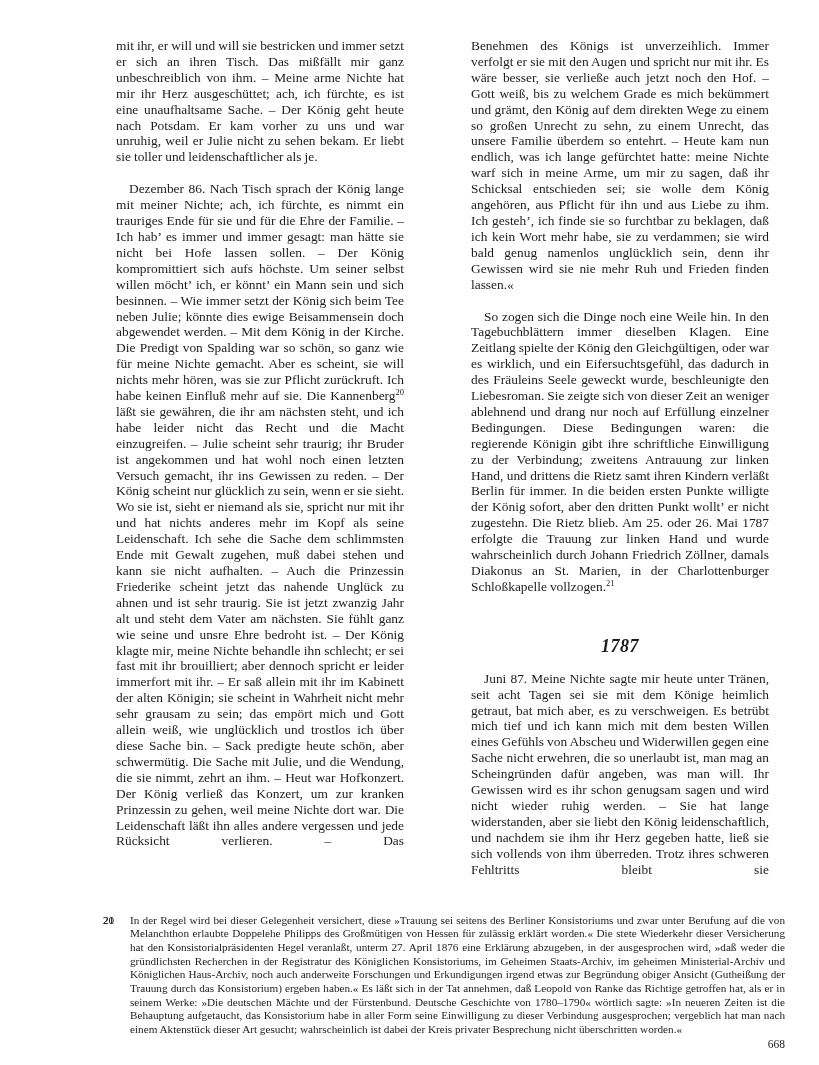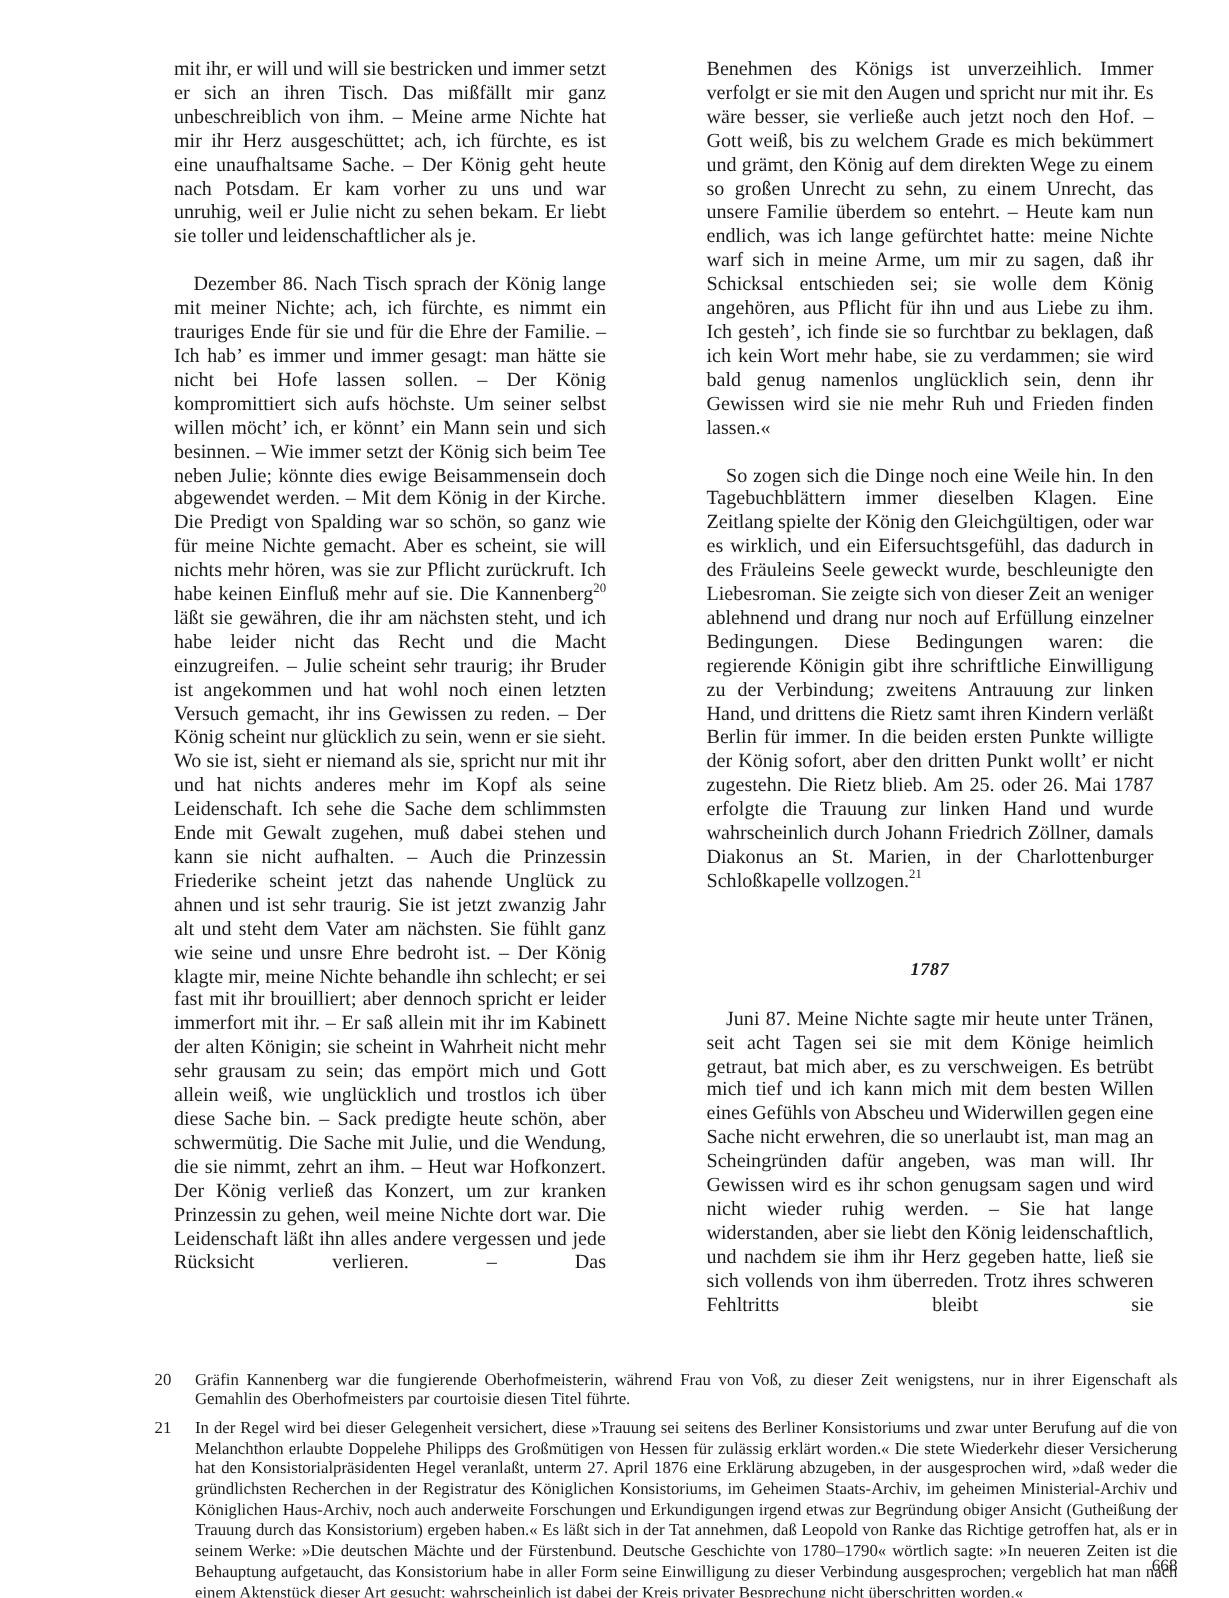--- a/index.html
+++ b/index.html
@@ -30,21 +30,21 @@
   .col-right { width: 330px; }
   .col p { margin: 16px; }
   p.indent { text-indent: 13px; }
   p.cont { text-align-last: justify; }
   sup.fn-ref {
     font-size: 8.5px;
     line-height: 0;
     vertical-align: super;
   }
   .year-heading {
-    font-size: 12px;
+    font-size: 18px;
     font-weight: bold;
     font-style: italic;
     text-align: center;
     text-align-last: center;
     text-indent: 0;
     letter-spacing: 0.5px;
     margin: 44px 0 15px 0;
   }
   .footnotes {
     margin-top: 20px;
@@ -84,21 +84,20 @@
       <p class="indent"><span>So zogen sich die Dinge noch eine Weile hin. In den Tagebuchblättern immer dieselben Klagen. Eine Zeitlang spielte der König den Gleichgültigen, oder war es wirklich, und ein Eifersuchtsgefühl, das dadurch in des Fräuleins Seele geweckt wurde, beschleunigte den Liebesroman. Sie zeigte sich von dieser Zeit an weniger ablehnend und drang nur noch auf Erfüllung einzelner Bedingungen. Diese Bedingungen waren: die regierende Königin gibt ihre schriftliche Einwilligung zu der Verbindung; zweitens Antrauung zur linken Hand, und drittens die Rietz samt ihren Kindern verläßt Berlin für immer. In die beiden ersten Punkte willigte der König sofort, aber den dritten Punkt wollt’ er nicht zugestehn. Die Rietz blieb. Am 25. oder 26. Mai 1787 erfolgte die Trauung zur linken Hand und wurde wahrscheinlich durch Johann Friedrich Zöllner, damals Diakonus an St. Marien, in der Charlottenburger Schloßkapelle vollzogen.</span><sup class="fn-ref">21</sup></p>
       <h2 class="year-heading">1787</h2>
       <p class="indent cont"><span>Juni 87. Meine Nichte sagte mir heute unter Tränen, seit acht Tagen sei sie mit dem Könige heimlich getraut, bat mich aber, es zu verschweigen. Es betrübt mich tief und ich kann mich mit dem besten Willen eines Gefühls von Abscheu und Widerwillen gegen eine Sache nicht erwehren, die so unerlaubt ist, man mag an Scheingründen dafür angeben, was man will. Ihr Gewissen wird es ihr schon genugsam sagen und wird nicht wieder ruhig werden. – Sie hat lange widerstanden, aber sie liebt den König leidenschaftlich, und nachdem sie ihm ihr Herz gegeben hatte, ließ sie sich vollends von ihm überreden. Trotz ihres schweren Fehltritts bleibt sie</span></p>
     </div>
 
   </div>
 
   <div class="footnotes">
     <div class="footnote">
       <span class="fn-num">20</span>
-      <span class="fn-text">Gräfin Kannenberg war die fungierende Oberhofmeisterin, während Frau von Voß, zu dieser Zeit wenigstens, nur in ihrer Eigenschaft als Gemahlin des Oberhofmeisters par courtoisie diesen Titel führte.</span>
     </div>
     <div class="footnote">
       <span class="fn-num">21</span>
       <span class="fn-text">In der Regel wird bei dieser Gelegenheit versichert, diese »Trauung sei seitens des Berliner Konsistoriums und zwar unter Berufung auf die von Melanchthon erlaubte Doppelehe Philipps des Großmütigen von Hessen für zulässig erklärt worden.« Die stete Wiederkehr dieser Versicherung hat den Konsistorialpräsidenten Hegel veranlaßt, unterm 27. April 1876 eine Erklärung abzugeben, in der ausgesprochen wird, »daß weder die gründlichsten Recherchen in der Registratur des Königlichen Konsistoriums, im Geheimen Staats-Archiv, im geheimen Ministerial-Archiv und Königlichen Haus-Archiv, noch auch anderweite Forschungen und Erkundigungen irgend etwas zur Begründung obiger Ansicht (Gutheißung der Trauung durch das Konsistorium) ergeben haben.« Es läßt sich in der Tat annehmen, daß Leopold von Ranke das Richtige getroffen hat, als er in seinem Werke: »Die deutschen Mächte und der Fürstenbund. Deutsche Geschichte von 1780–1790« wörtlich sagte: »In neueren Zeiten ist die Behauptung aufgetaucht, das Konsistorium habe in aller Form seine Einwilligung zu dieser Verbindung ausgesprochen; vergeblich hat man nach einem Aktenstück dieser Art gesucht; wahrscheinlich ist dabei der Kreis privater Besprechung nicht überschritten worden.«</span>
     </div>
   </div>
 
   <div class="page-number">668</div>
 
 </div>

